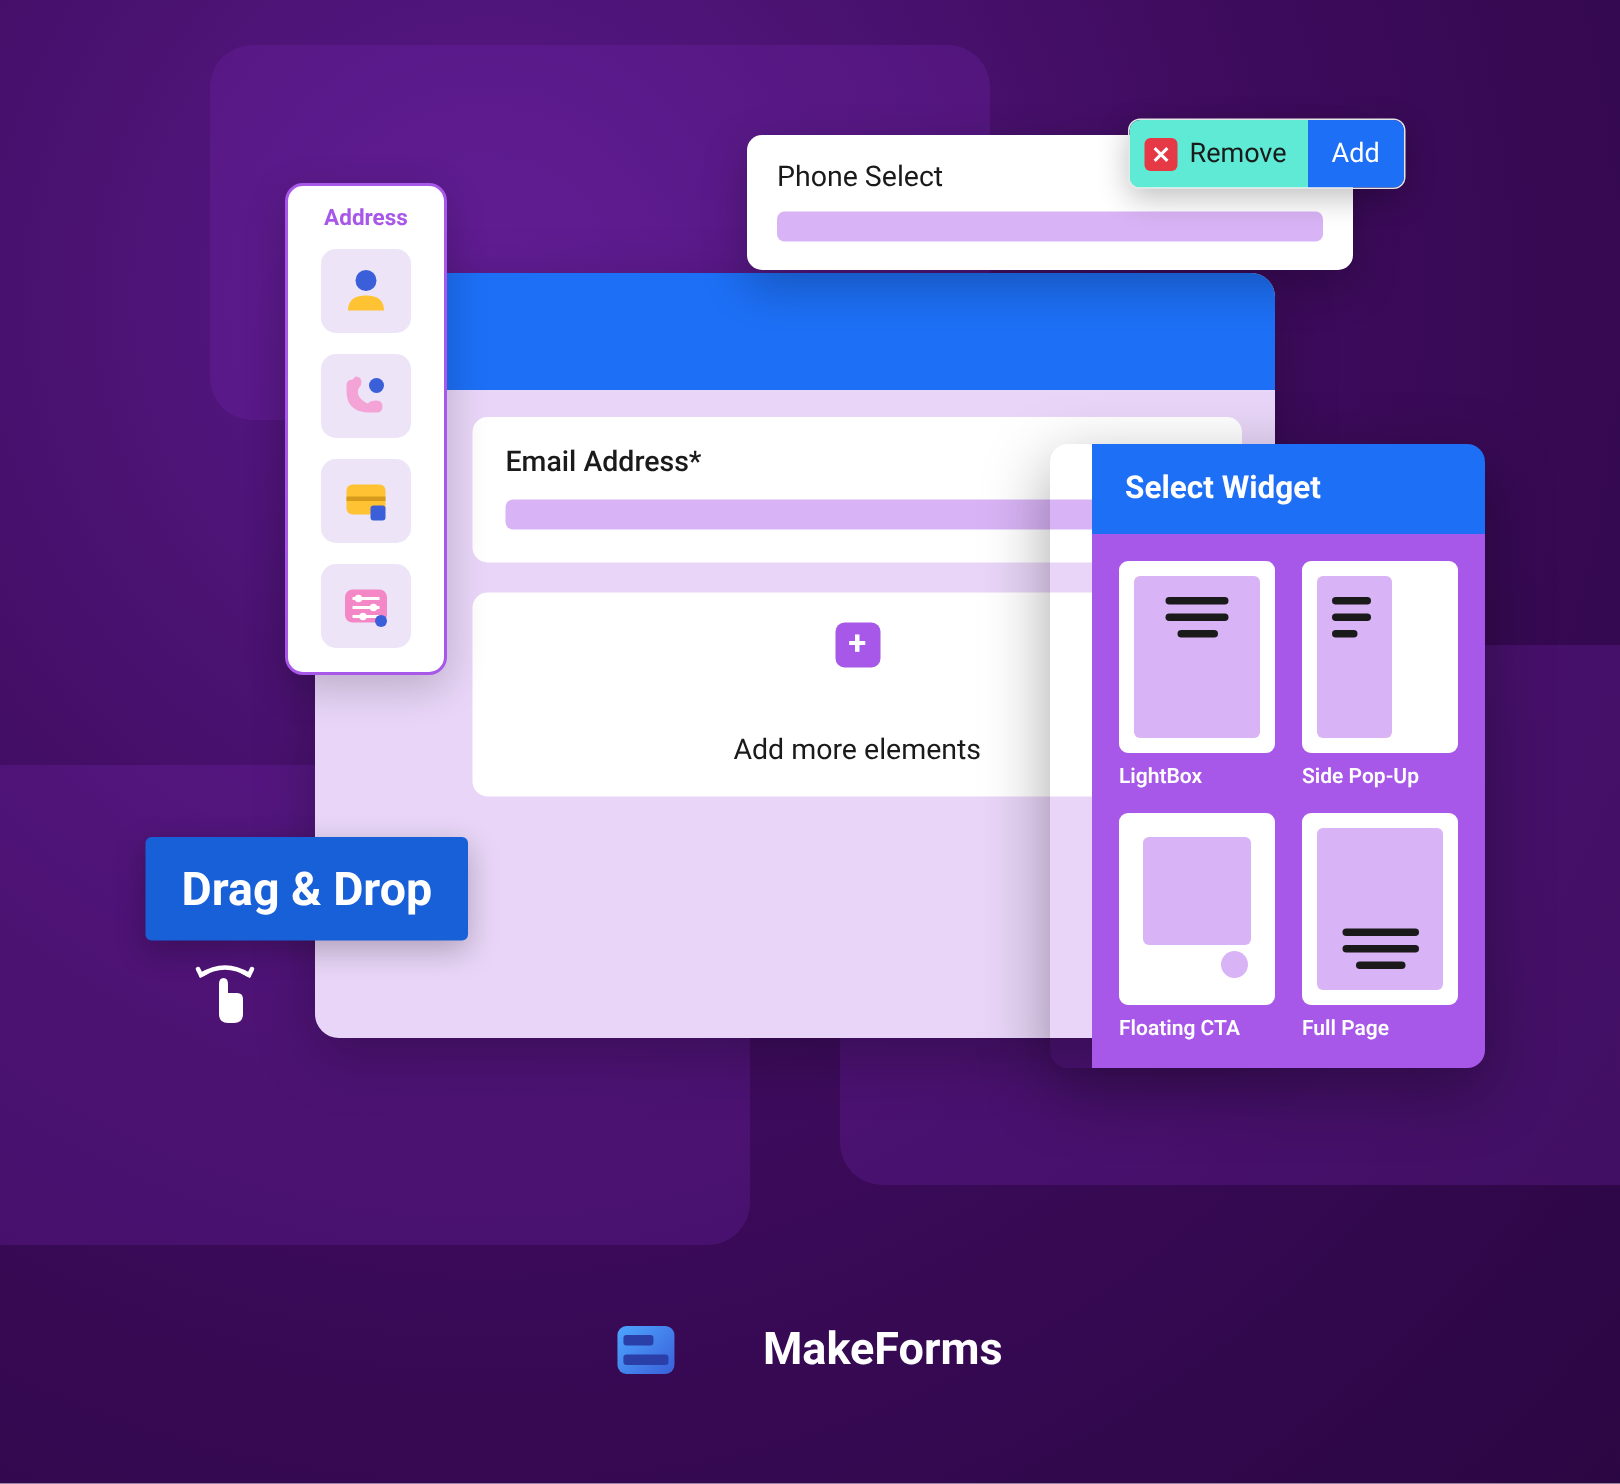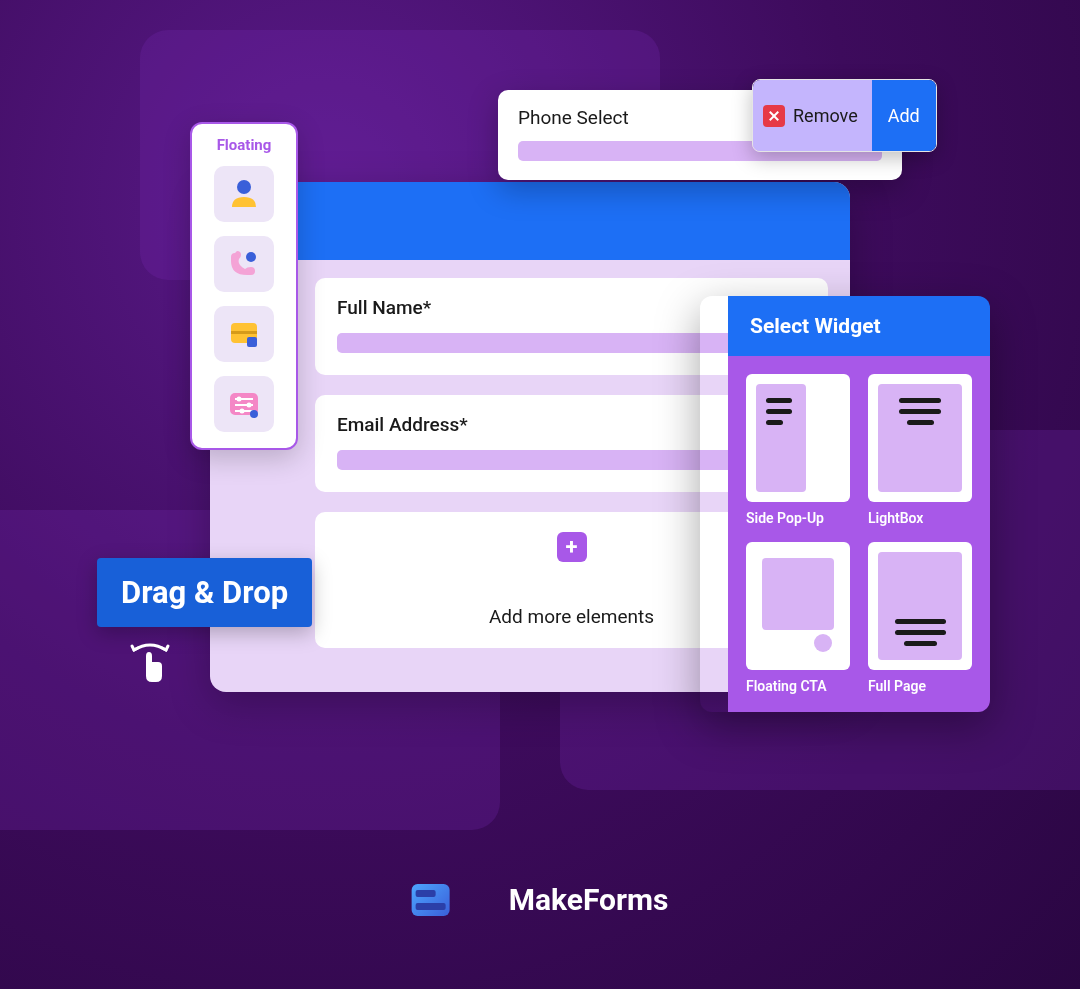--- a/index.html
+++ b/index.html
@@ -147,21 +147,21 @@
     .toolbar {
       position: absolute;
       top: 79px; left: 752px;
       display: flex;
       border-radius: 8px;
       overflow: hidden;
       box-shadow: 0 6px 20px rgba(0,0,0,0.25);
       border: 1px solid #e5e5e5;
     }
     .remove-btn {
-      background: #c4b5fd;
+      background: #5eead4;
       padding: 8px 14px 8px 10px;
       display: flex;
       align-items: center;
       gap: 8px;
       font-size: 18px;
       color: #1a1a1a;
       cursor: pointer;
     }
     .remove-icon {
       width: 22px; height: 22px;
@@ -174,21 +174,21 @@
       position: absolute;
       top: 50%; left: 50%;
       width: 12px; height: 2px;
       background: #fff;
     }
     .remove-icon::before { transform: translate(-50%,-50%) rotate(45deg); }
     .remove-icon::after  { transform: translate(-50%,-50%) rotate(-45deg); }
     .add-btn {
       background: #1d6ff5;
       color: #fff;
-      padding: 25px 16px;
+      padding: 12px 16px;
       font-size: 18px;
       cursor: pointer;
       text-align: center;
     }
 
     
     .drag-badge {
       position: absolute;
       top: 558px; left: 97px;
       background: #1860d8;
@@ -308,36 +308,32 @@
 <body>
 
 <div class="bg-panel-1"></div>
 <div class="bg-panel-2"></div>
 <div class="bg-panel-3"></div>
 
 <div class="builder">
   <div class="builder-header"></div>
   <div class="builder-body">
     <div class="form-field">
-      <div class="form-field-label">Full Name*</div>
-      <div class="form-field-bar"></div>
-    </div>
-    <div class="form-field">
       <div class="form-field-label">Email Address*</div>
       <div class="form-field-bar"></div>
     </div>
     <div class="add-more">
       <div class="add-more-plus">+</div>
       <div class="add-more-label">Add more elements</div>
     </div>
   </div>
 </div>
 
 <div class="elements-panel">
-  <div class="elements-title">Floating</div>
+  <div class="elements-title">Address</div>
   <div class="element-tile">
     <svg width="34" height="34" viewBox="0 0 34 34">
       <circle cx="17" cy="10" r="7" fill="#3a5fd9"></circle>
       <path d="M5 30 Q5 20 17 20 Q29 20 29 30 Z" fill="#ffc233"></path>
     </svg>
   </div>
   <div class="element-tile">
     <svg width="34" height="34" viewBox="0 0 34 34">
       <path d="M8 6 Q4 6 4 10 L4 14 Q4 28 20 28 L24 28 Q28 28 28 24 Q28 20 24 20 Q20 20 18 22 Q10 18 12 12 Q14 10 14 8 Q14 4 10 4 Z" fill="#f4a3d6"></path>
       <circle cx="24" cy="10" r="5" fill="#3a5fd9"></circle>
@@ -391,42 +387,42 @@
     <path d="M22 22 L22 40 Q22 46 28 46 L32 46 Q38 46 38 40 L38 30 Q38 26 34 26 L28 26 L28 20 Q28 16 25 16 Q22 16 22 20 Z" fill="#fff"></path>
   </svg>
 </div>
 
 <div class="widget-panel">
   <div class="widget-header">Select Widget</div>
   <div class="widget-body">
 
     <div class="widget-item">
       <div class="widget-thumb">
+        <div class="thumb-inner">
+          <div class="thumb-center-lines">
+            <div class="cline"></div>
+            <div class="cline"></div>
+            <div class="cline short"></div>
+          </div>
+        </div>
+      </div>
+      <div class="widget-label">LightBox</div>
+    </div>
+
+    <div class="widget-item">
+      <div class="widget-thumb">
         <div class="thumb-side">
           <div style="display:flex;flex-direction:column;gap:6px;">
             <div class="line" style="width:85%"></div>
             <div class="line" style="width:85%"></div>
             <div class="line short"></div>
           </div>
         </div>
       </div>
       <div class="widget-label">Side Pop-Up</div>
-    </div>
-
-    <div class="widget-item">
-      <div class="widget-thumb">
-        <div class="thumb-inner">
-          <div class="thumb-center-lines">
-            <div class="cline"></div>
-            <div class="cline"></div>
-            <div class="cline short"></div>
-          </div>
-        </div>
-      </div>
-      <div class="widget-label">LightBox</div>
     </div>
 
     <div class="widget-item">
       <div class="widget-thumb">
         <div class="thumb-float">
           <div class="float-box"></div>
           <div class="dot"></div>
         </div>
       </div>
       <div class="widget-label">Floating CTA</div>

